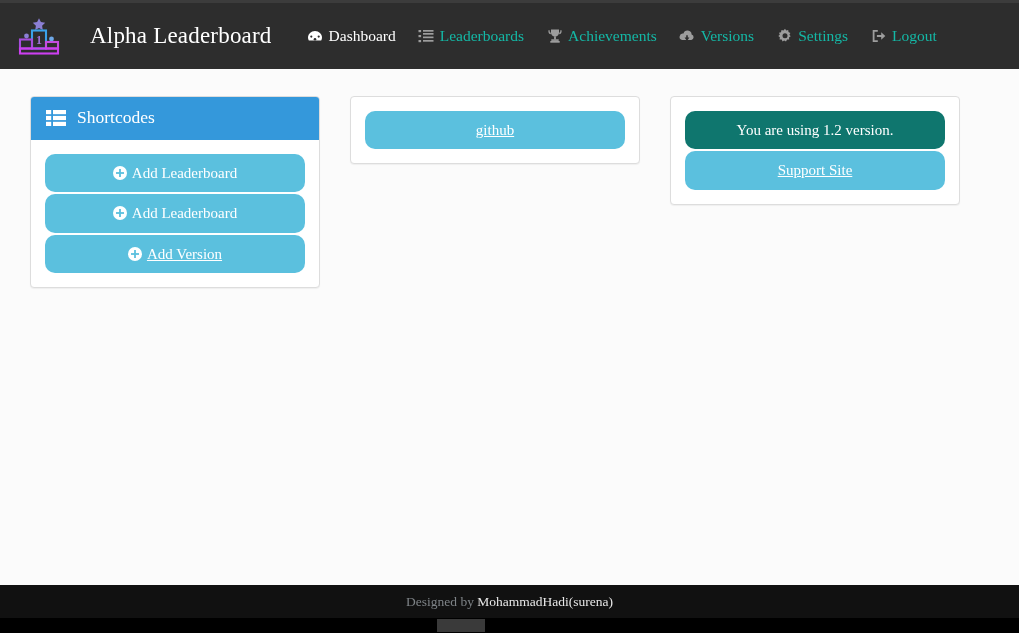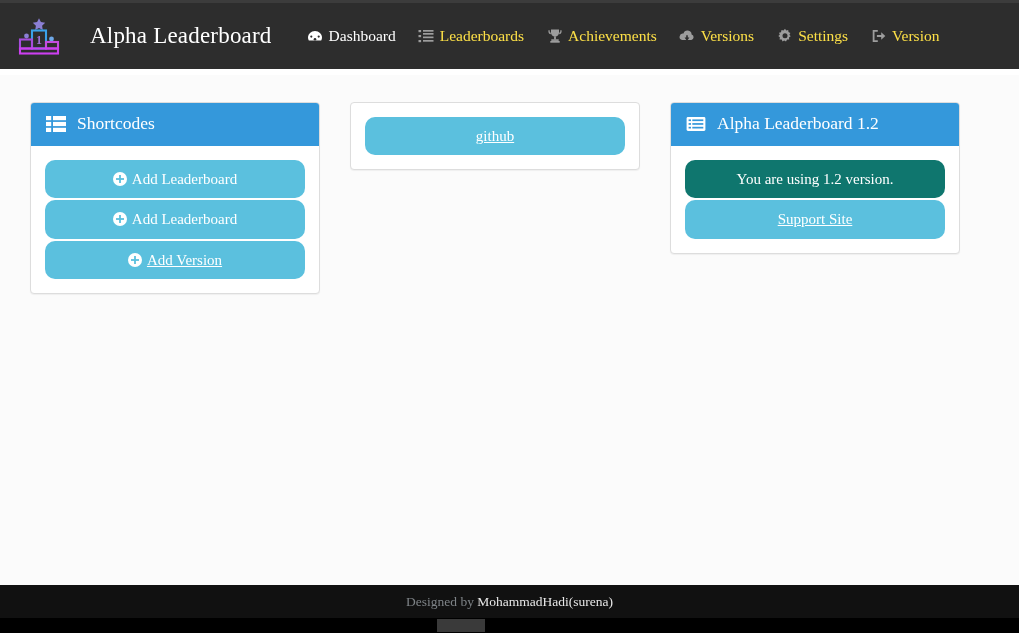--- a/index.html
+++ b/index.html
@@ -48,21 +48,21 @@
     letter-spacing: 0.2px;
   }
   .nav-items {
     display: flex;
     margin-left: 24px;
     height: 100%;
   }
   .nav-item {
     display: flex;
     align-items: center;
-    color: #fde047;
+    color: #14b8a6;
     font-size: 15.5px;
     text-decoration: none;
     padding: 0 11px;
     white-space: nowrap;
     cursor: pointer;
   }
   .nav-item.active { color: #ffffff; }
   .nav-item .nav-ico {
     display: inline-flex;
     align-items: center;
@@ -70,21 +70,21 @@
     width: 17px;
     height: 17px;
     margin-right: 5px;
     flex: 0 0 auto;
   }
   .nav-ico svg { display: block; }
 
   
   .content {
     position: absolute;
-    top: 75px; left: 0;
+    top: 69px; left: 0;
     width: 1019px;
     height: 516px;
     background: #fbfbfb;
   }
   .row {
     display: flex;
     padding: 27px 30px 0 30px;
     gap: 30px;
     align-items: flex-start;
   }
@@ -274,21 +274,21 @@
       <span>Settings</span>
     </a>
 
     <a class="nav-item" href="#">
       <span class="nav-ico">
         <svg viewBox="0 0 16 16" width="16" height="16" xmlns="http://www.w3.org/2000/svg">
           <path d="M1.7 2h5.1v1.8H3.5v8.4h3.3V14H1.7V2z" fill="#9d9d9d"></path>
           <path d="M10.2 4.2 14.3 8l-4.1 3.8V9.1H5.9V6.9h4.3V4.2z" fill="#9d9d9d"></path>
         </svg>
       </span>
-      <span>Version</span>
+      <span>Logout</span>
     </a>
 
   </div>
 </div>
 
 <div class="content">
   <div class="row">
 
     <div class="panel">
       <div class="panel-heading">
@@ -337,34 +337,20 @@
 
     <div class="panel">
       <div class="panel-body">
         <button class="btn btn-info">
           <span>github</span>
         </button>
       </div>
     </div>
 
     <div class="panel">
-      <div class="panel-heading">
-        <span class="head-ico">
-          <svg viewBox="0 0 20 18" width="20" height="18" xmlns="http://www.w3.org/2000/svg">
-            <rect x="0.6" y="2" width="18.8" height="14" rx="1.4" fill="#ffffff"></rect>
-            <rect x="2.6" y="4.4" width="2.4" height="1.7" fill="#3498db"></rect>
-            <rect x="6.3" y="4.4" width="11" height="1.7" fill="#3498db"></rect>
-            <rect x="2.6" y="8.1" width="2.4" height="1.7" fill="#3498db"></rect>
-            <rect x="6.3" y="8.1" width="11" height="1.7" fill="#3498db"></rect>
-            <rect x="2.6" y="11.8" width="2.4" height="1.7" fill="#3498db"></rect>
-            <rect x="6.3" y="11.8" width="11" height="1.7" fill="#3498db"></rect>
-          </svg>
-        </span>
-        <span class="panel-title">Alpha Leaderboard 1.2</span>
-      </div>
       <div class="panel-body">
         <button class="btn btn-success">
           <span>You are using 1.2 version.</span>
         </button>
         <button class="btn btn-info">
           <span>Support Site</span>
         </button>
       </div>
     </div>
 

